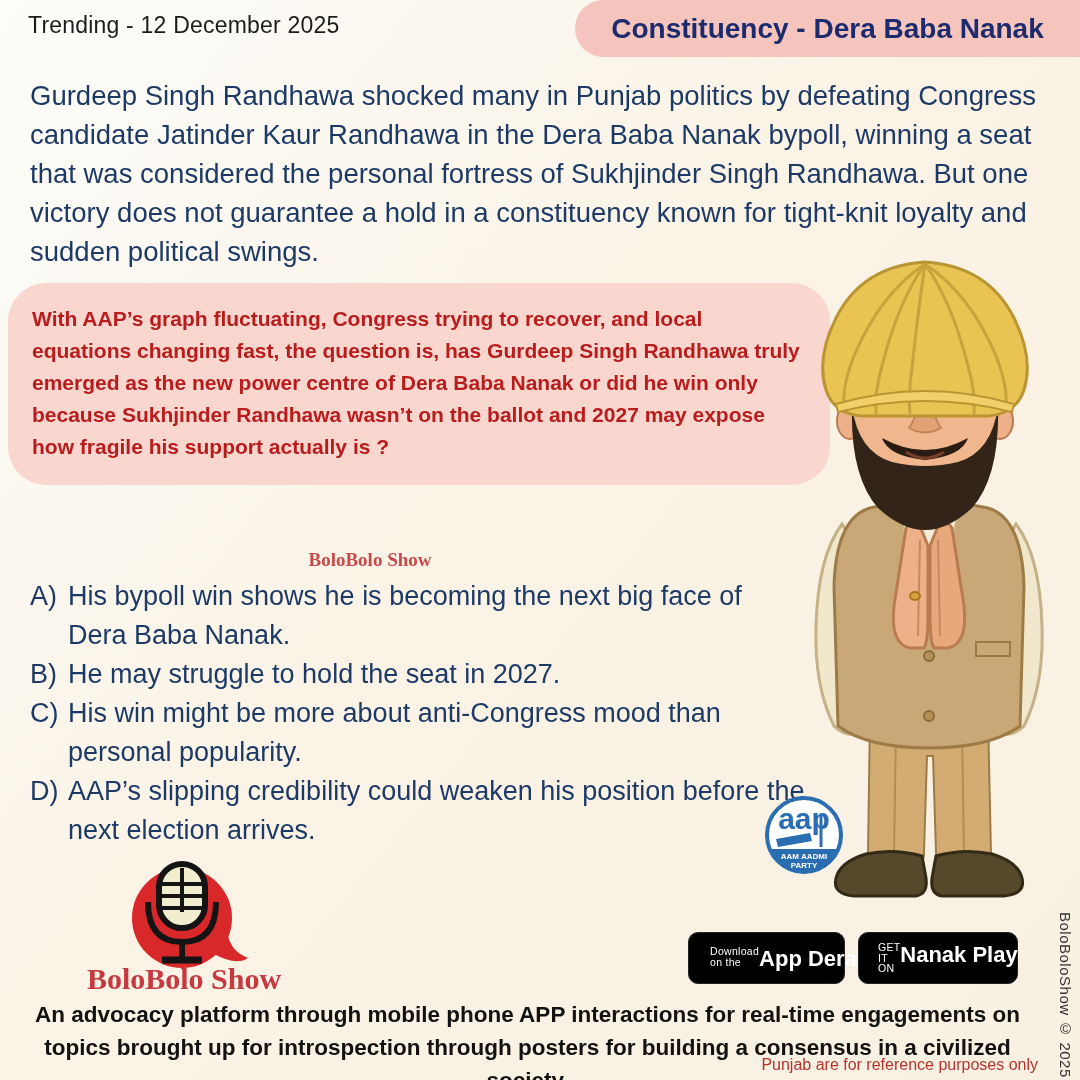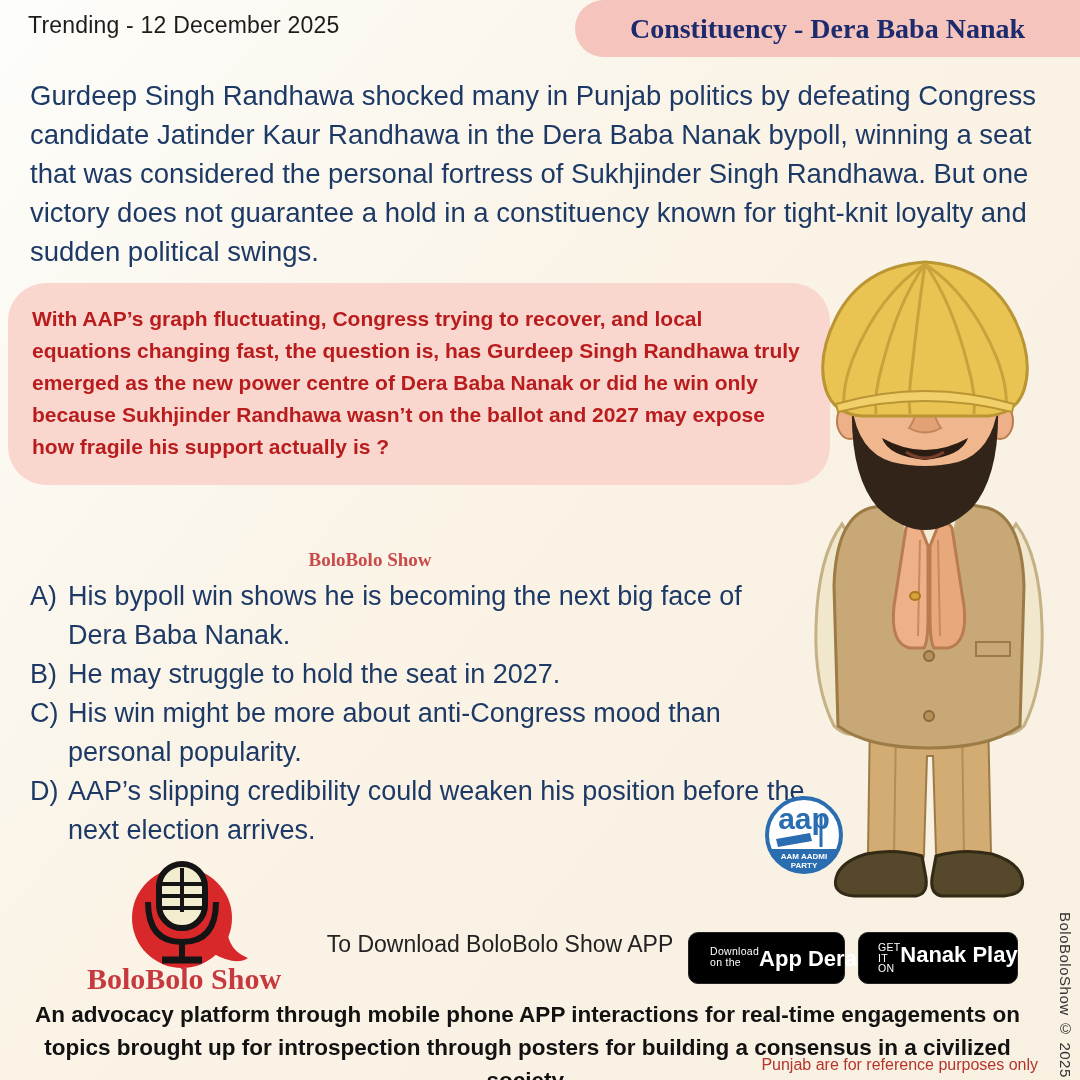--- a/index.html
+++ b/index.html
@@ -17,21 +17,21 @@
     left: 28px; top: 12px;
     font-size: 23px; color: #1c1c1c; letter-spacing: .2px;
   }
   .constituency-pill {
     left: 575px; top: 0; width: 505px; height: 57px;
     background: #f5c4bd;
     border-radius: 30px 0 0 30px;
     display: flex; align-items: center; justify-content: center;
   }
   .constituency-pill span {
-    font-size: 28px; font-weight: bold; color: #1c2a6e; font-family: Liberation Serif, serif;
+    font-size: 28px; font-weight: bold; color: #1c2a6e;
   }
 
   
   .intro {
     left: 30px; top: 76px; width: 1035px;
     font-size: 27.5px; line-height: 39px; color: #1d3a66;
   }
   .intro b { font-weight: normal; }
 
   
@@ -222,21 +222,20 @@
   <line x1="66" y1="100" x2="106" y2="100" stroke="#141414" stroke-width="7"></line>
   <rect x="63" y="4" width="46" height="64" rx="23" fill="#f3edcf" stroke="#141414" stroke-width="6"></rect>
   <line x1="63" y1="24" x2="109" y2="24" stroke="#141414" stroke-width="4"></line>
   <line x1="63" y1="36" x2="109" y2="36" stroke="#141414" stroke-width="4"></line>
   <line x1="63" y1="48" x2="109" y2="48" stroke="#141414" stroke-width="4"></line>
   <line x1="86" y1="8" x2="86" y2="52" stroke="#141414" stroke-width="4"></line>
 </svg>
 <div class="abs bolo-logo-text">BoloBolo Show</div>
 
 <div class="abs download-block">
-  <div>To Download BoloBolo Show APP</div>
 </div>
 
 <div class="abs store-badge badge-appstore">
   <svg width="28" height="32" viewBox="0 0 24 28" aria-hidden="true">
     <path fill="#ffffff" d="M16.4 5.1c.9-1.1 1.5-2.6 1.3-4.1-1.3.1-2.9.9-3.8 2-.8 1-1.6 2.5-1.4 4 1.5.1 3-.8 3.9-1.9zM19.8 15c0-3.2 2.6-4.7 2.7-4.8-1.5-2.2-3.8-2.5-4.6-2.5-2-.2-3.8 1.2-4.8 1.2-1 0-2.5-1.2-4.2-1.1-2.1 0-4.1 1.2-5.2 3.2-2.2 3.9-.6 9.6 1.6 12.7 1.1 1.5 2.3 3.2 4 3.2 1.6-.1 2.2-1 4.1-1s2.4 1 4.1 1c1.7 0 2.8-1.6 3.9-3.1 1.2-1.8 1.7-3.5 1.7-3.6-.1-.1-3.3-1.3-3.3-5.2z"></path>
   </svg>
   <span class="badge-text">
     <span class="badge-small">Download on the</span>
     <span class="badge-big">App Dera</span>
   </span>

